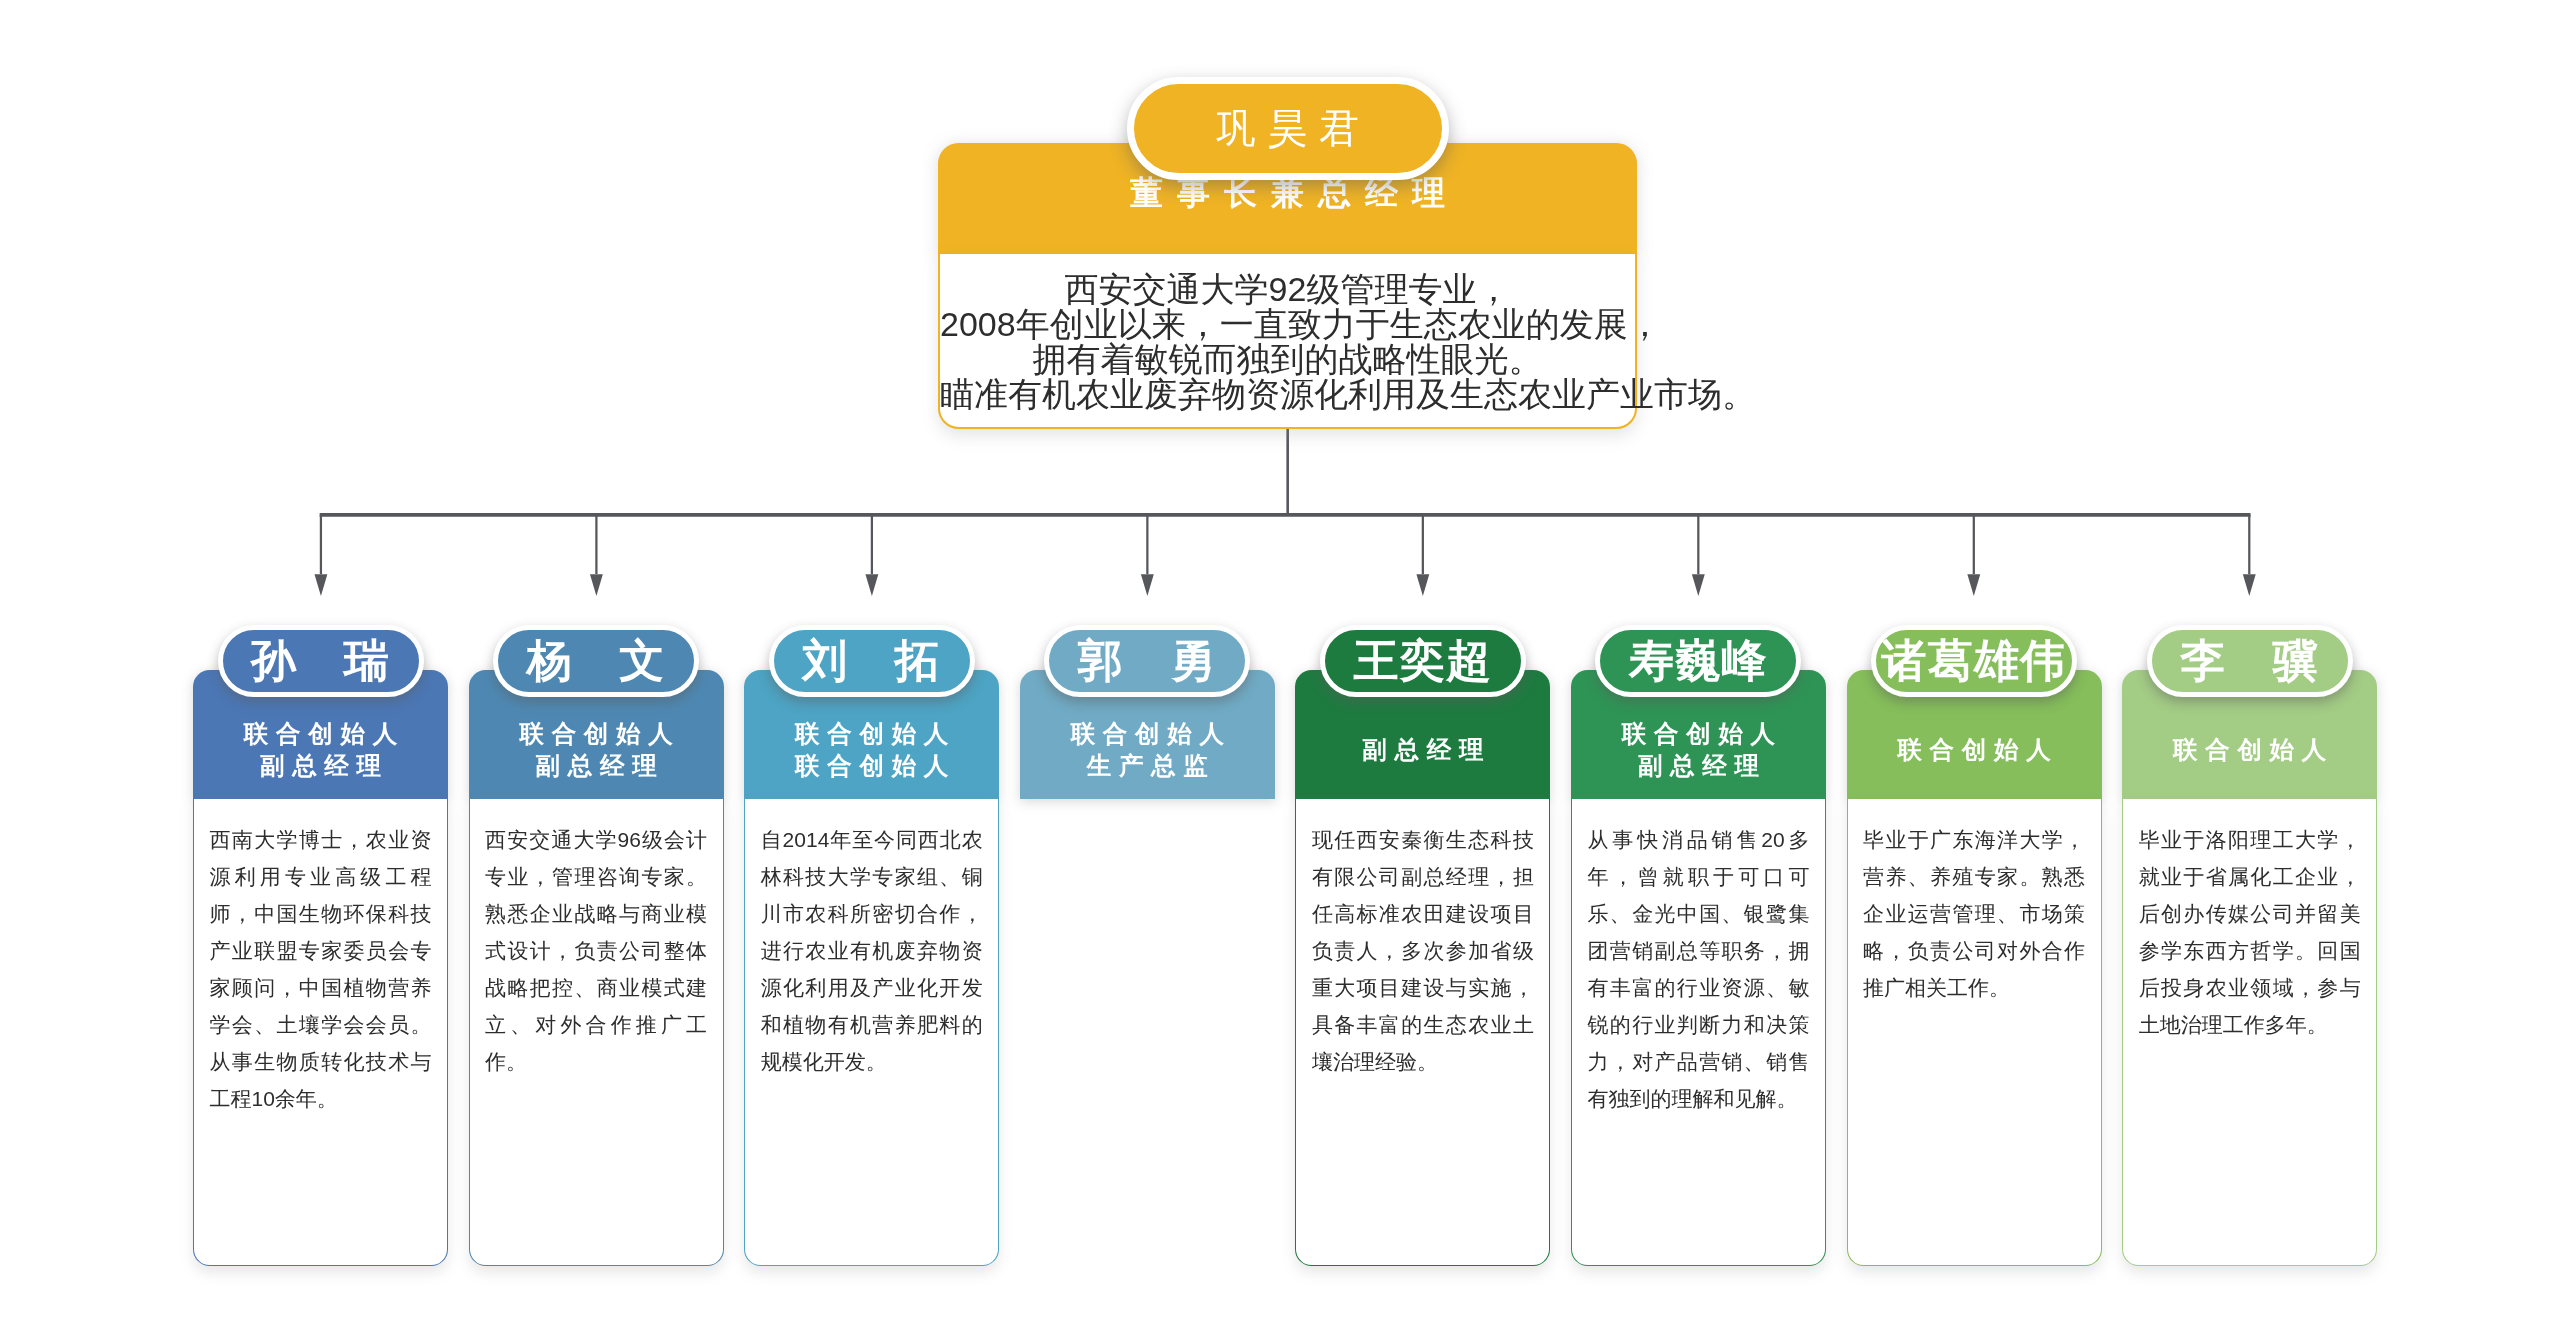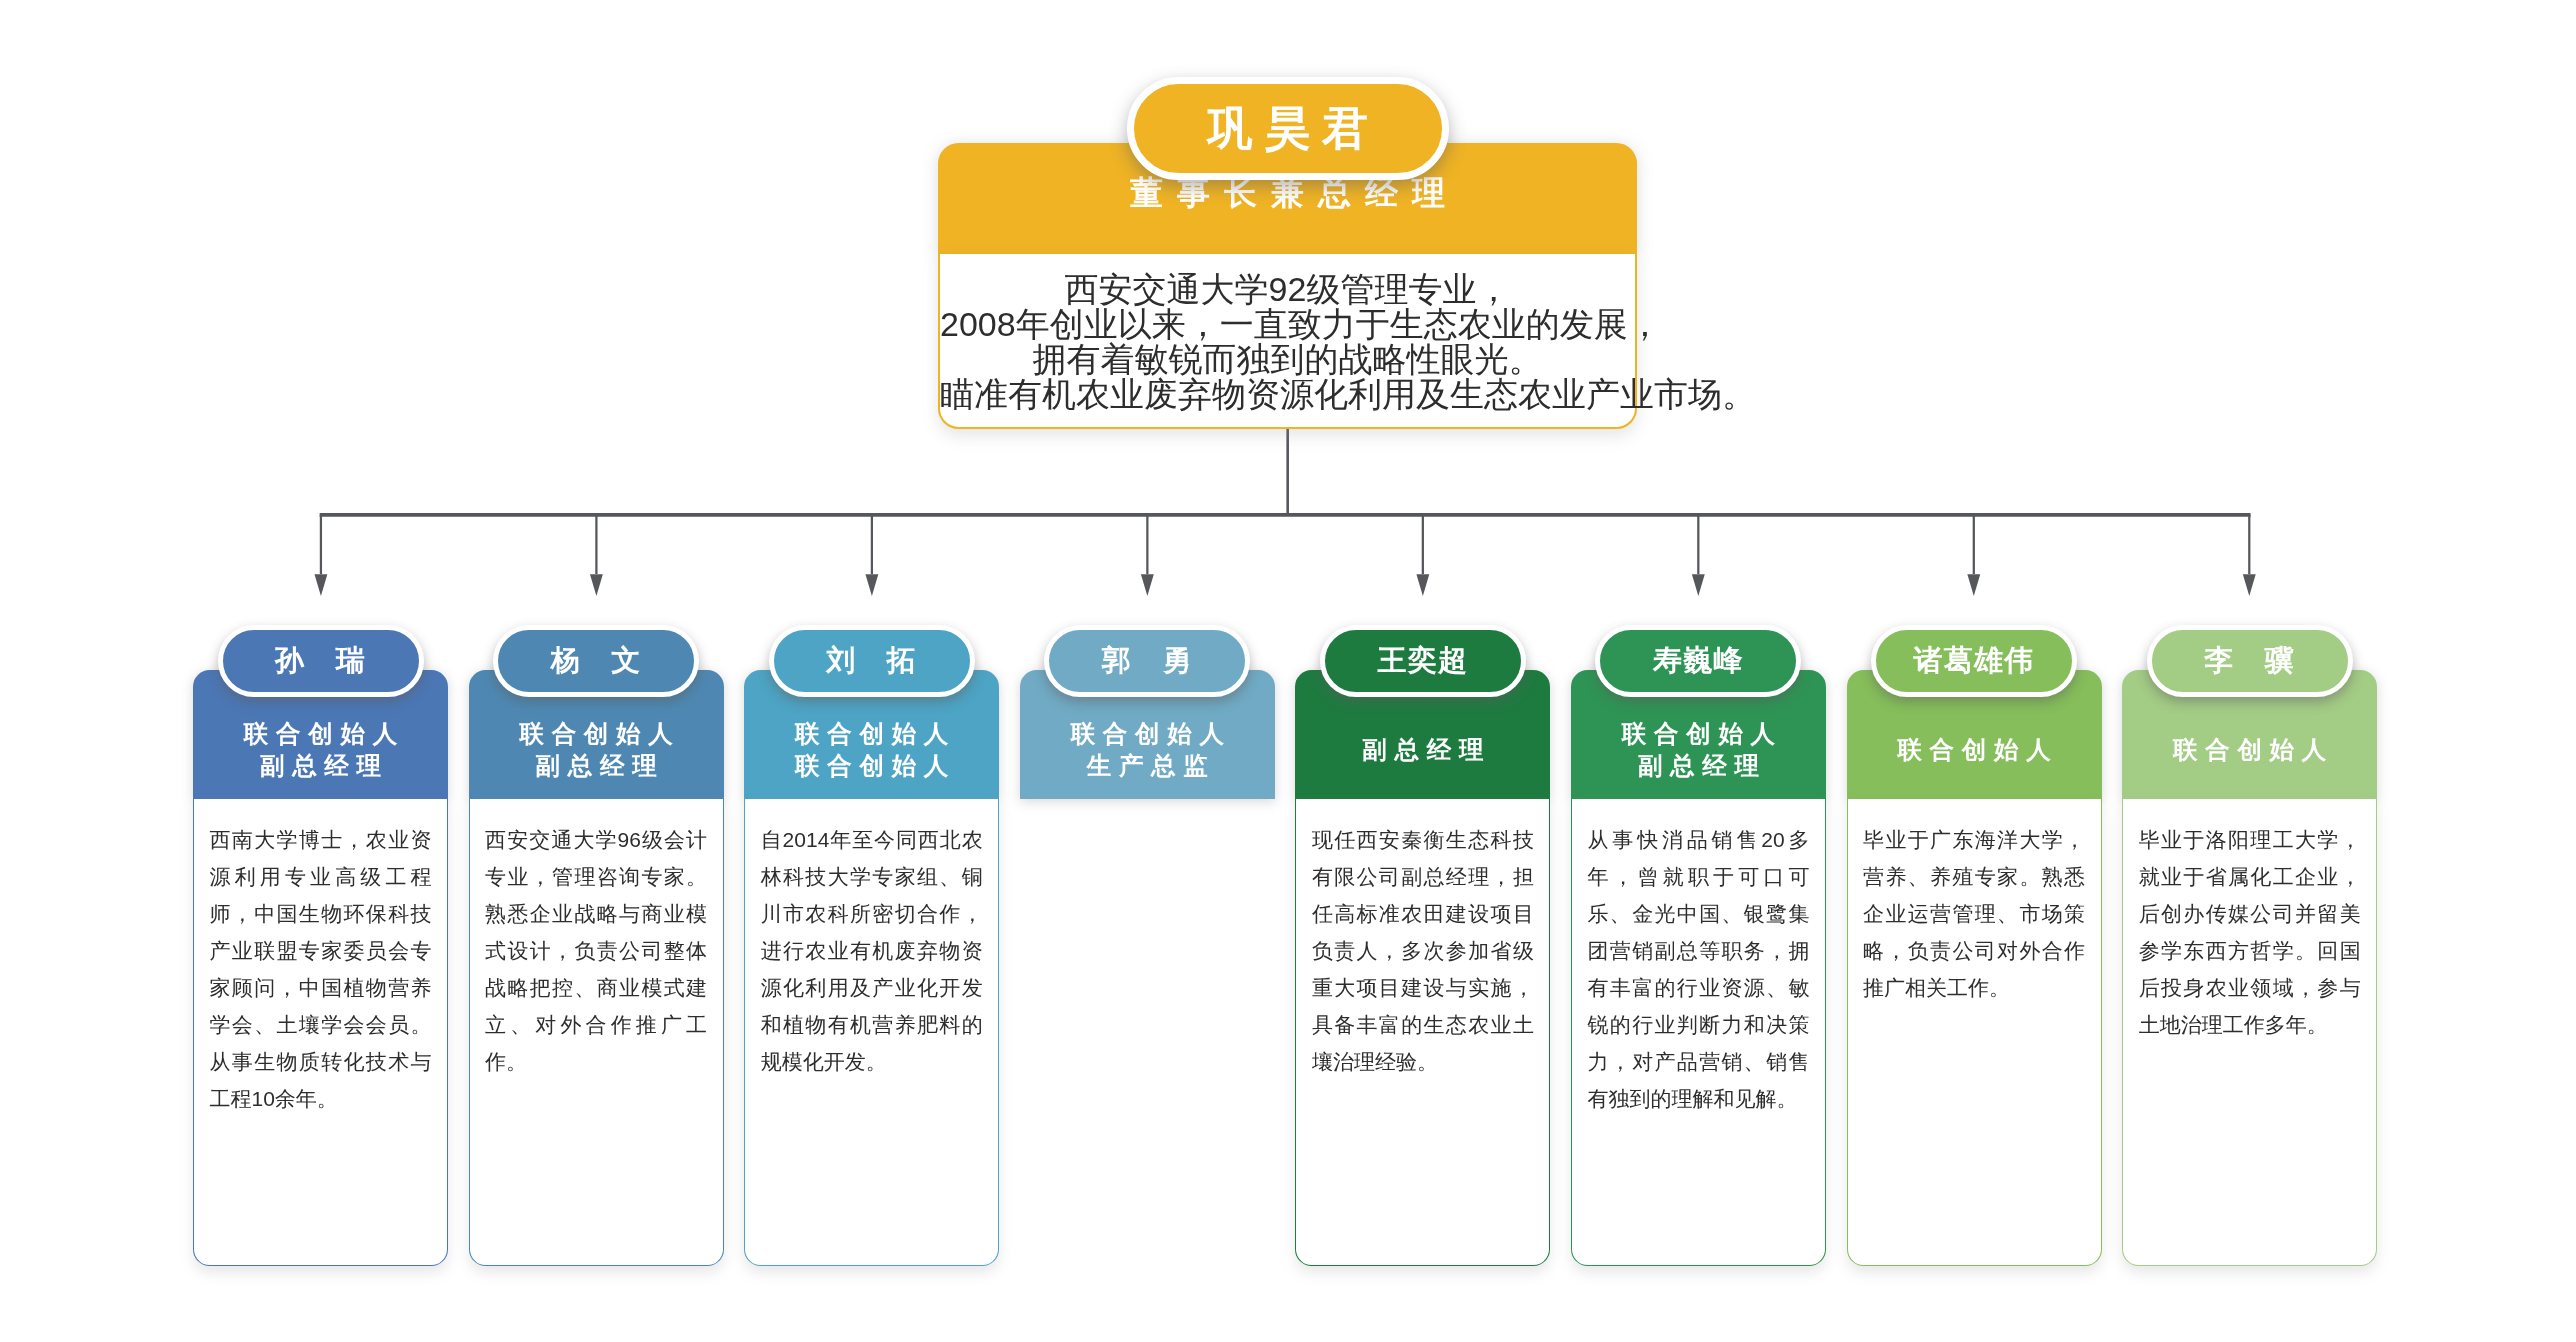--- a/index.html
+++ b/index.html
@@ -29,22 +29,22 @@
     box-sizing: border-box;
     background: var(--accent);
     border: 7.7px solid #ffffff;
     border-radius: 64px;
     box-shadow: 0 6.4px 16.7px rgba(90, 90, 90, 0.45);
     display: flex; align-items: center; justify-content: center;
     z-index: 3;
   }
   .leader-pill .pill-name {
     color: #ffffff;
-    font-size: 46px;
-    font-weight: bold;
+    font-size: 40px;
+    font-weight: normal;
     letter-spacing: 11.6px;
     margin-right: -11.6px;
     white-space: nowrap;
   }
   .leader-header {
     height: 111px;
     background: var(--accent);
     border-radius: 20.6px 20.6px 0 0;
     display: flex; align-items: center; justify-content: center;
     padding-bottom: 10.3px;
@@ -98,21 +98,21 @@
     box-sizing: border-box;
     background: var(--accent);
     border: 5.2px solid #ffffff;
     border-radius: 39px;
     box-shadow: 0 5.2px 11.6px rgba(90, 90, 90, 0.45);
     display: flex; align-items: center; justify-content: center;
     z-index: 3;
   }
   .person-pill .pill-name {
     color: #ffffff;
-    font-size: 29px;
+    font-size: 45px;
     font-weight: bold;
     letter-spacing: 1.3px;
     white-space: nowrap;
   }
   .person-header {
     margin-top: 45px;
     height: 129px;
     box-sizing: border-box;
     background: var(--accent);
     border-radius: 16.7px 16.7px 0 0;

